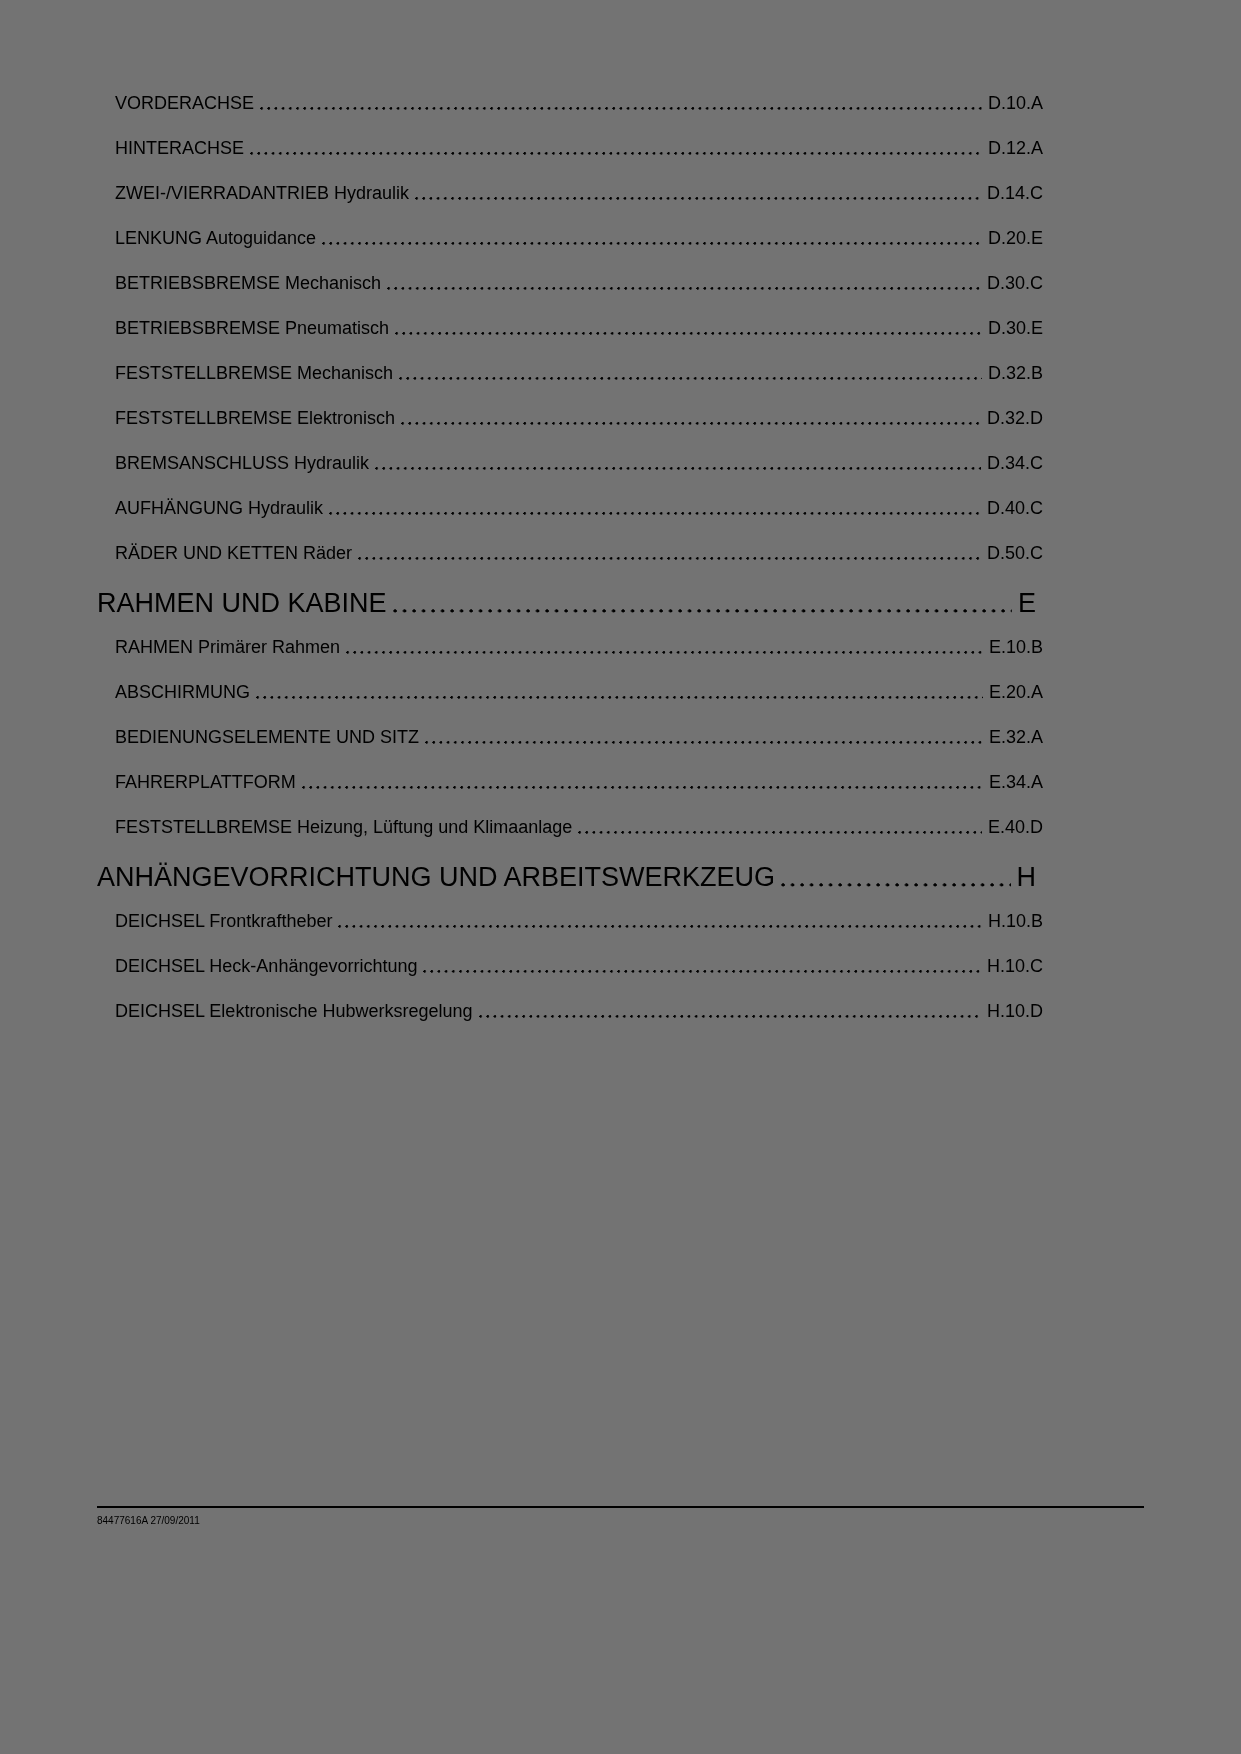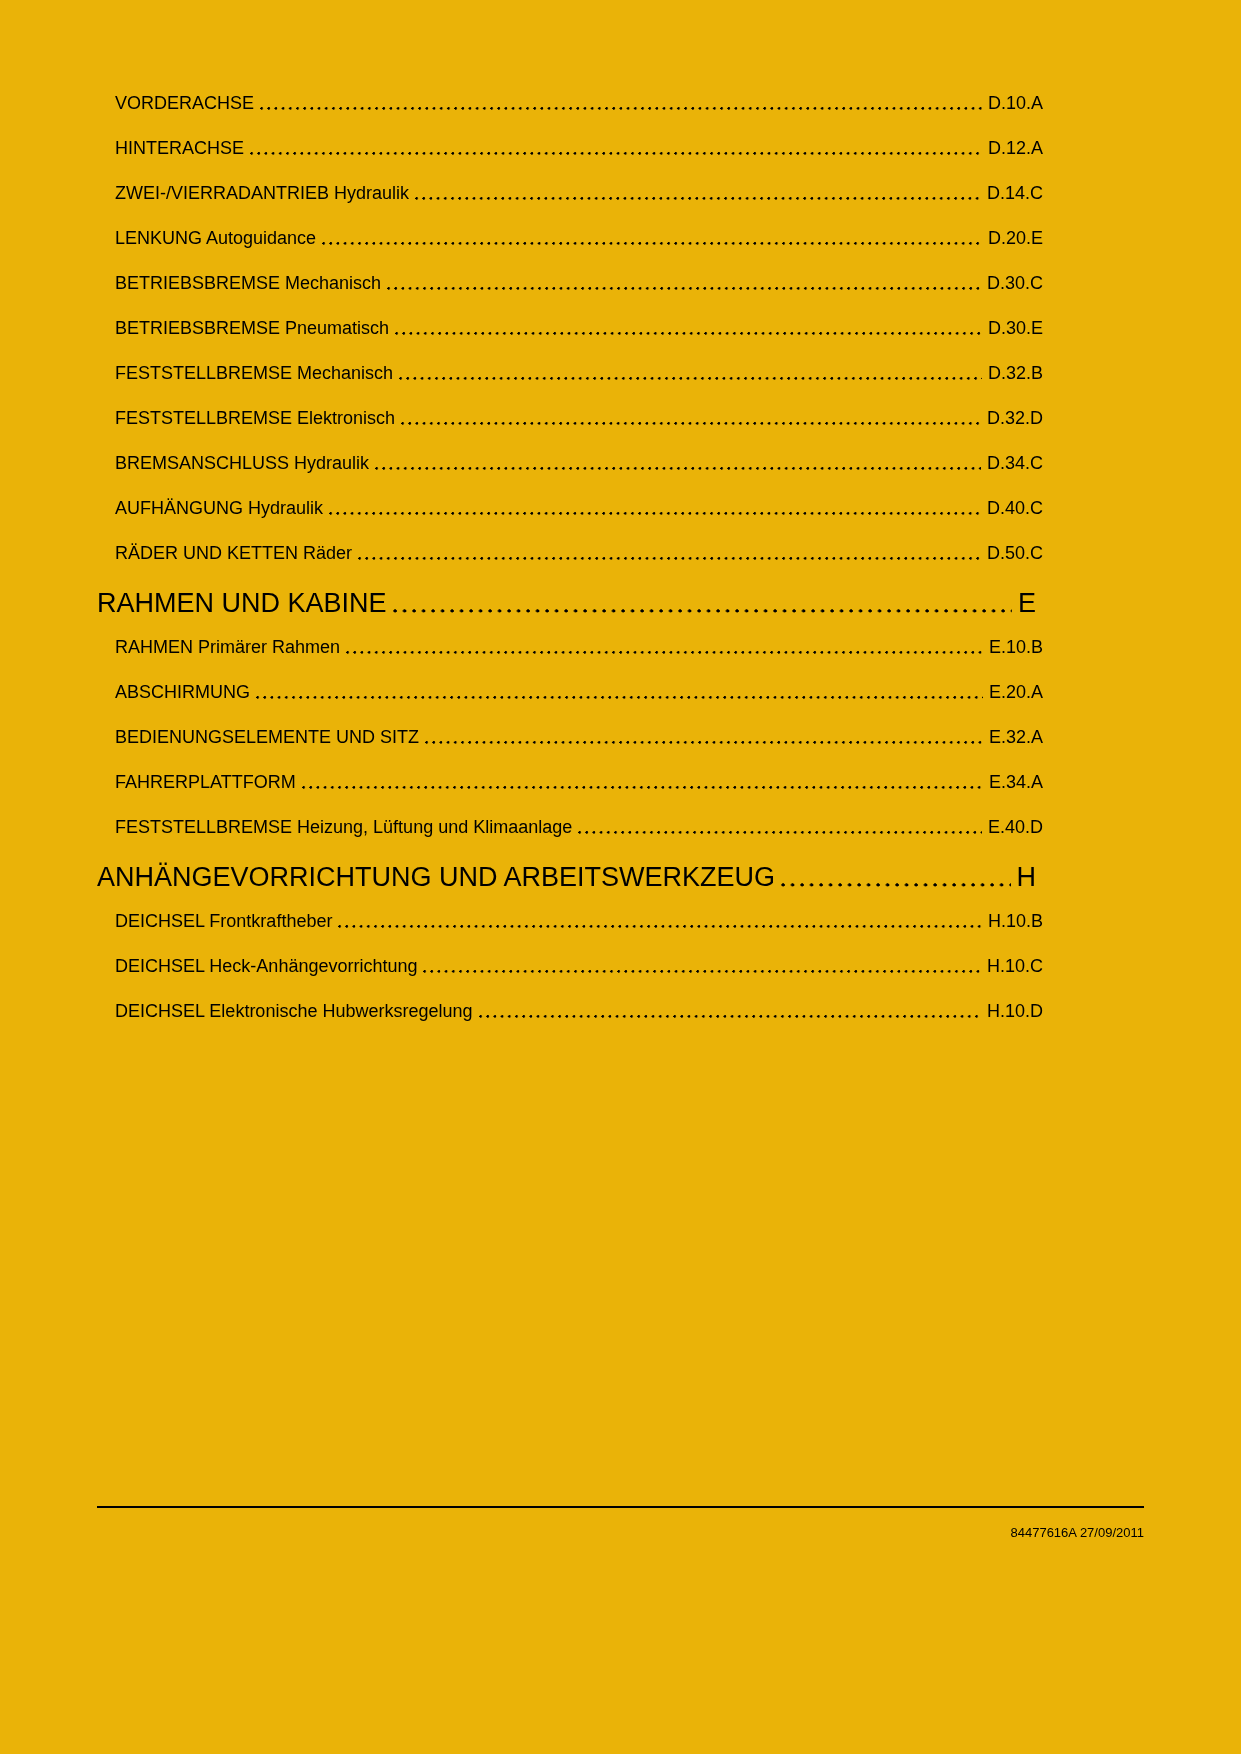--- a/index.html
+++ b/index.html
@@ -9,21 +9,21 @@
     height: 1754px;
     background: #ffffff;
     color: #000000;
     font-family: "Liberation Sans", sans-serif;
     position: relative;
     overflow: hidden;
   }
   .page {
     position: absolute;
     inset: 0;
-    background: #eab308;
+    background: #737373;
   }
   .toc {
     position: absolute;
     top: 92px;
     left: 97px;
     width: 946px;
   }
   .toc-row {
     display: flex;
     align-items: stretch;
@@ -65,23 +65,23 @@
     left: 97px;
     top: 1506px;
     width: 1047px;
   }
   .footer-rule {
     border-top: 2px solid #000000;
     width: 100%;
     height: 0;
   }
   .footer-text {
-    margin-top: 16px;
-    text-align: right;
-    font-size: 13px;
+    margin-top: 4px;
+    text-align: left;
+    font-size: 10px;
     line-height: 18px;
   }
 </style>
 </head>
 <body>
 
 <div class="page">
 
   <div class="toc" id="toc">
       <div class="toc-row item">

